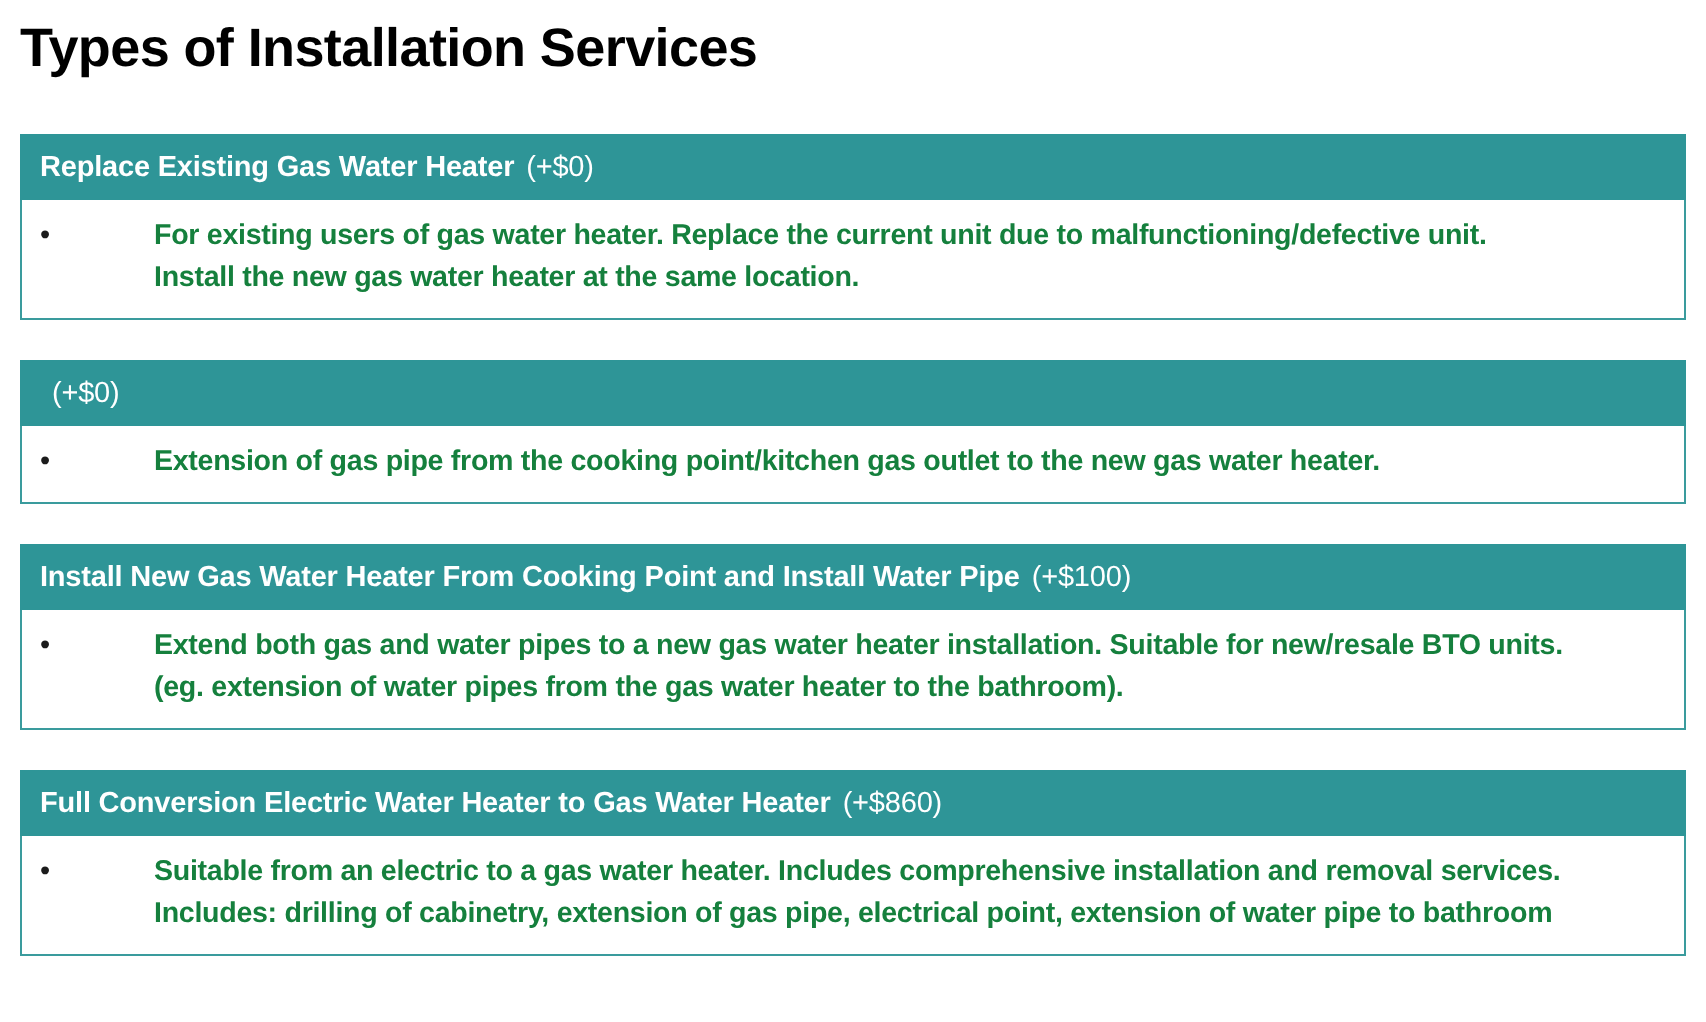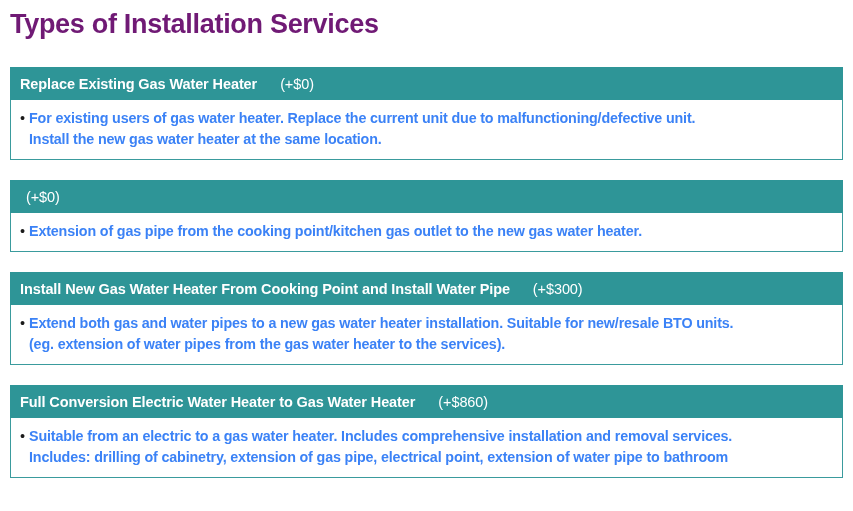--- a/index.html
+++ b/index.html
@@ -21,21 +21,21 @@
     box-sizing: border-box;
   }
   .page-title {
     position: absolute;
     left: 10px;
     top: 4px;
     font-size: 27px;
     line-height: 40px;
     font-weight: bold;
     letter-spacing: -0.3px;
-    color: #701a75;
+    color: #000000;
     white-space: nowrap;
   }
   .cards {
     position: absolute;
     left: 10px;
     top: 67px;
     width: 833px;
   }
   .card {
     width: 833px;
@@ -48,21 +48,20 @@
   .card-header {
     background: #2e9597;
     color: #ffffff;
     box-sizing: border-box;
     height: 33px;
     display: flex;
     align-items: center;
     padding: 0 10px 0 10px;
     white-space: nowrap;
     overflow: hidden;
-    gap: 17px;
   }
   .card-header-title {
     font-size: 14.5px;
     font-weight: bold;
     letter-spacing: -0.1px;
   }
   .card-header-price {
     font-size: 14.5px;
     font-weight: normal;
     margin-left: 6px;
@@ -82,25 +81,26 @@
   .bullet-mark {
     flex: 0 0 auto;
     width: 9px;
     color: #1b1b1b;
     font-size: 14.5px;
     line-height: 21px;
     text-align: left;
   }
   .bullet-text {
     flex: 1 1 auto;
-    color: #3b82f6;
+    color: #15803d;
     font-size: 14.3px;
     font-weight: bold;
     line-height: 21px;
     letter-spacing: -0.15px;
+    margin-left: 48px;
   }
   .bullet-text .line {
     display: block;
     white-space: nowrap;
   }
 </style>
 </head>
 <body>
 
 <div class="page">
@@ -135,28 +135,28 @@
           <span class="bullet-text">
             <span class="line">Extension of gas pipe from the cooking point/kitchen gas outlet to the new gas water heater.</span>
           </span>
         </div>
       </div>
     </div>
 
     <div class="card">
       <div class="card-header">
         <span class="card-header-title">Install New Gas Water Heater From Cooking Point and Install Water Pipe</span>
-        <span class="card-header-price">(+$300)</span>
+        <span class="card-header-price">(+$100)</span>
       </div>
       <div class="card-body">
         <div class="bullet-row">
           <span class="bullet-mark">•</span>
           <span class="bullet-text">
             <span class="line">Extend both gas and water pipes to a new gas water heater installation. Suitable for new/resale BTO units.</span>
-            <span class="line">(eg. extension of water pipes from the gas water heater to the services).</span>
+            <span class="line">(eg. extension of water pipes from the gas water heater to the bathroom).</span>
           </span>
         </div>
       </div>
     </div>
 
     <div class="card">
       <div class="card-header">
         <span class="card-header-title">Full Conversion Electric Water Heater to Gas Water Heater</span>
         <span class="card-header-price">(+$860)</span>
       </div>

